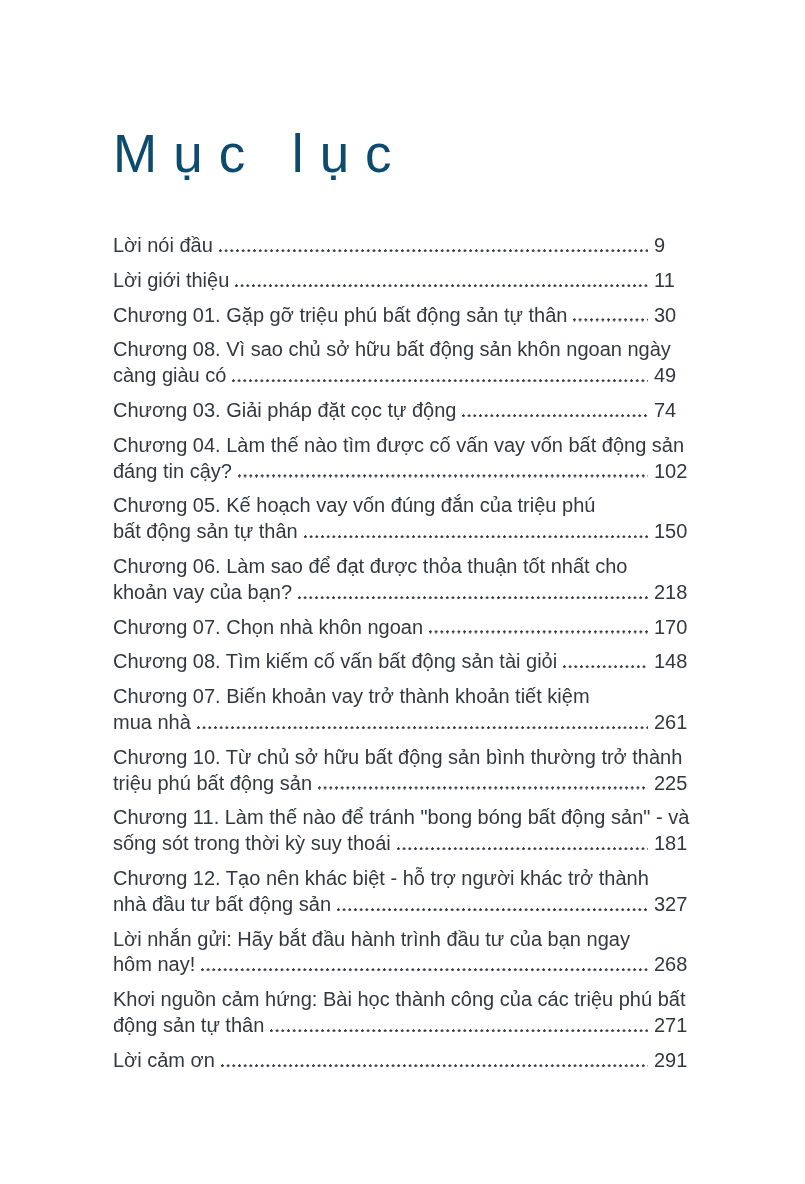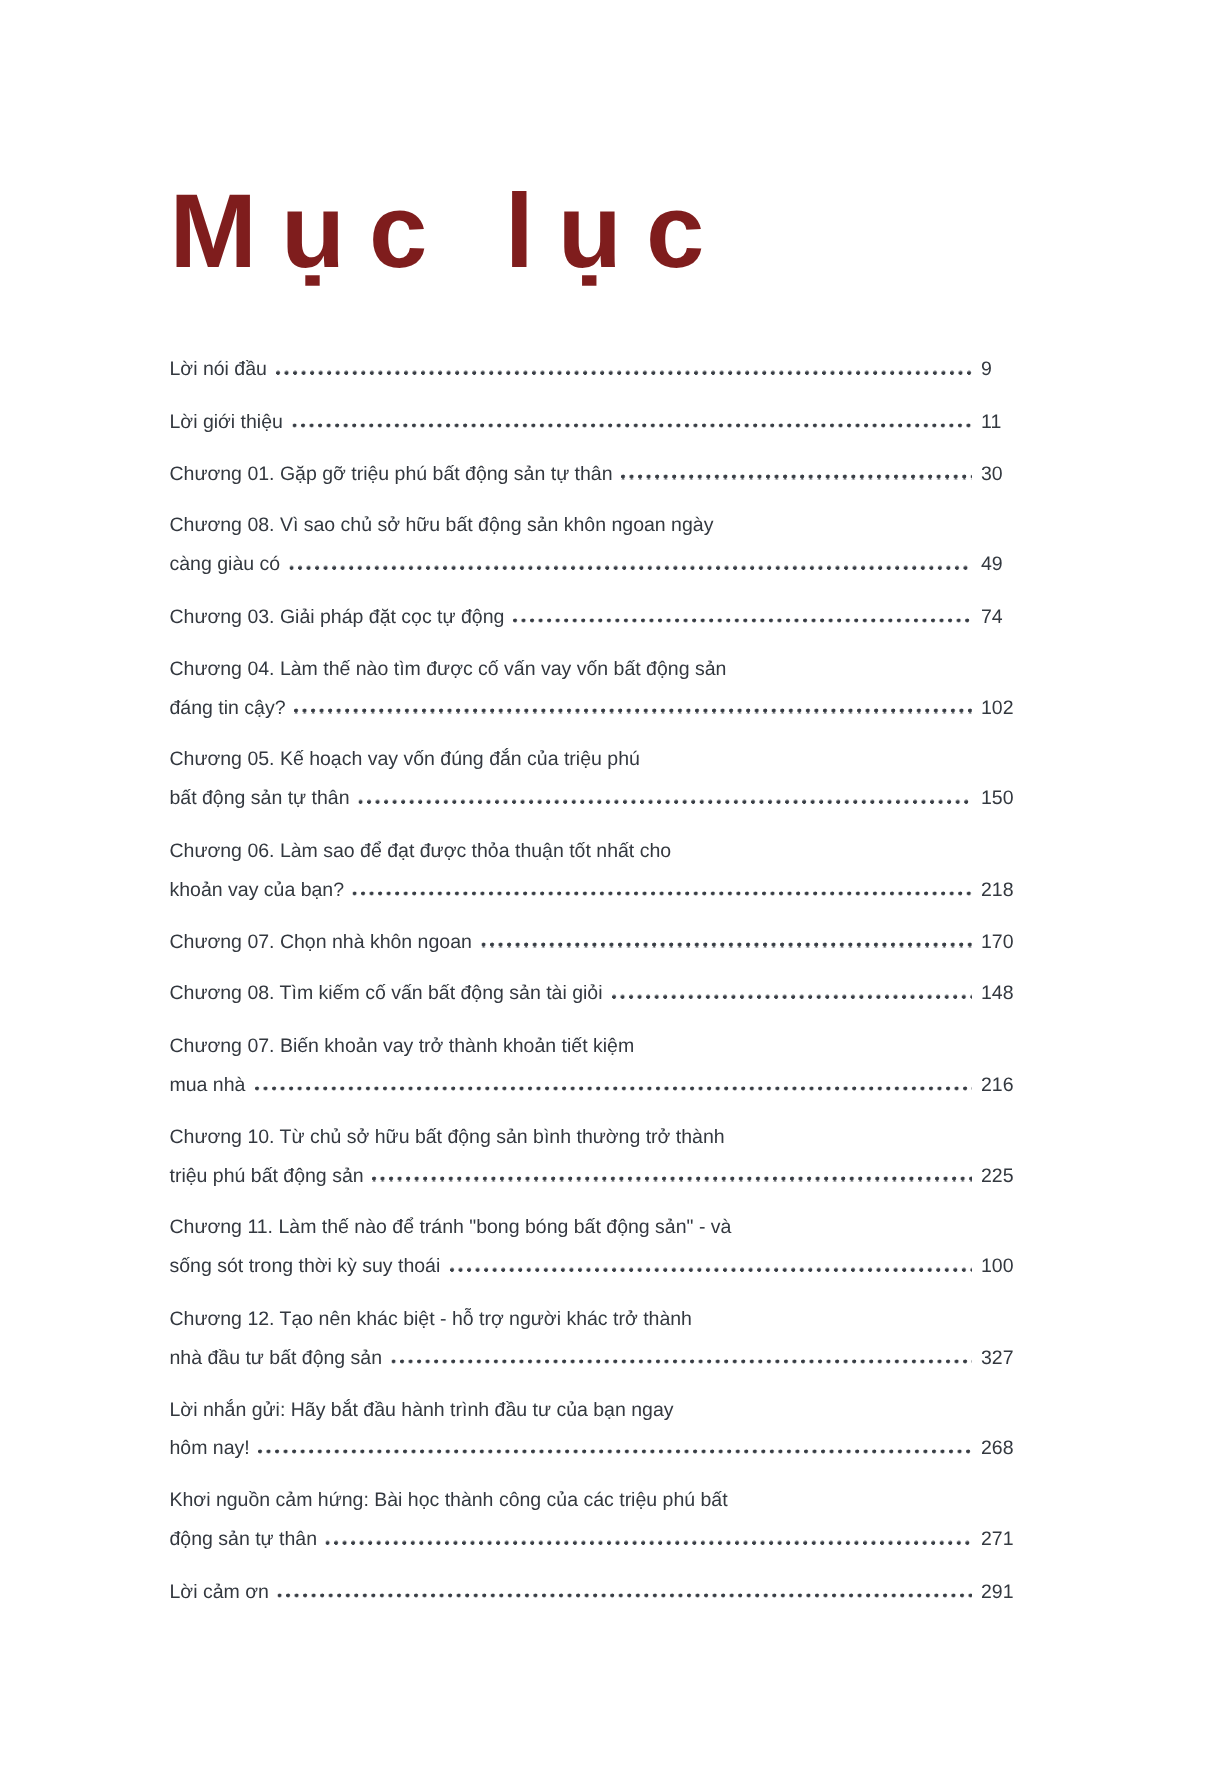--- a/index.html
+++ b/index.html
@@ -13,28 +13,28 @@
     height: 1184px;
     box-sizing: border-box;
     padding: 121px 113px 0 113px;
     background: #ffffff;
     font-family: "Liberation Sans", "DejaVu Sans", sans-serif;
     color: #33383f;
     overflow: hidden;
   }
   .title {
     margin: 0 0 46px 0;
-    font-size: 70px;
-    font-weight: 700;
+    font-size: 53px;
+    font-weight: 400;
     letter-spacing: 16px;
     line-height: 66px;
-    color: #7f1d1d;
+    color: #0c4a6e;
   }
   .toc {
-    font-size: 13px;
+    font-size: 20px;
     line-height: 25.8px;
     font-weight: 400;
   }
   .toc-entry { margin-bottom: 9px; }
   .toc-line, .toc-text { white-space: nowrap; }
   .toc-lastline {
     display: flex;
     align-items: baseline;
   }
   .toc-text { flex: 0 0 auto; }
@@ -133,37 +133,37 @@
           <span class="toc-text">Chương 08. Tìm kiếm cố vấn bất động sản tài giỏi</span>
           <span class="dots"></span>
           <span class="pagenum">148</span>
         </div>
       </div>
       <div class="toc-entry">
         <div class="toc-line">Chương 07. Biến khoản vay trở thành khoản tiết kiệm</div>
         <div class="toc-lastline">
           <span class="toc-text">mua nhà</span>
           <span class="dots"></span>
-          <span class="pagenum">216</span>
+          <span class="pagenum">261</span>
         </div>
       </div>
       <div class="toc-entry">
         <div class="toc-line">Chương 10. Từ chủ sở hữu bất động sản bình thường trở thành</div>
         <div class="toc-lastline">
           <span class="toc-text">triệu phú bất động sản</span>
           <span class="dots"></span>
           <span class="pagenum">225</span>
         </div>
       </div>
       <div class="toc-entry">
         <div class="toc-line">Chương 11. Làm thế nào để tránh "bong bóng bất động sản" - và</div>
         <div class="toc-lastline">
           <span class="toc-text">sống sót trong thời kỳ suy thoái</span>
           <span class="dots"></span>
-          <span class="pagenum">100</span>
+          <span class="pagenum">181</span>
         </div>
       </div>
       <div class="toc-entry">
         <div class="toc-line">Chương 12. Tạo nên khác biệt - hỗ trợ người khác trở thành</div>
         <div class="toc-lastline">
           <span class="toc-text">nhà đầu tư bất động sản</span>
           <span class="dots"></span>
           <span class="pagenum">327</span>
         </div>
       </div>

